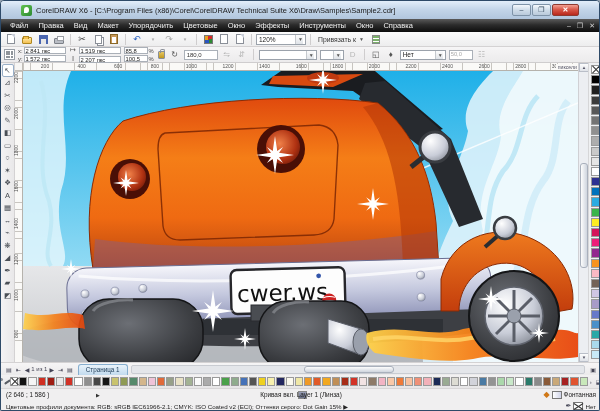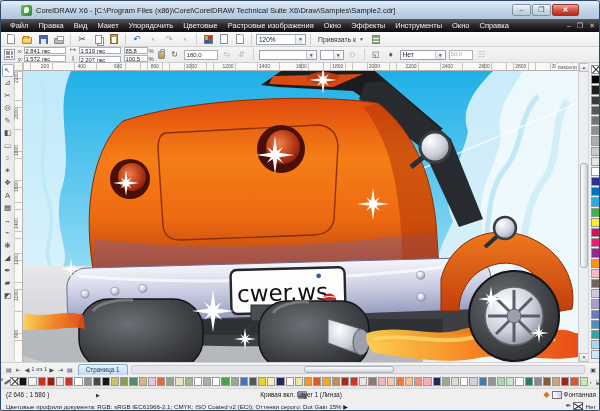--- a/index.html
+++ b/index.html
@@ -120,21 +120,20 @@
   </div>
 
   <div class="menubar">
     <span id="menu-items" style="display:flex;">
         <span class="menu-item">Файл</span>
         <span class="menu-item">Правка</span>
         <span class="menu-item">Вид</span>
         <span class="menu-item">Макет</span>
         <span class="menu-item">Упорядочить</span>
         <span class="menu-item">Цветовые</span>
-        <span class="menu-item">Растровые изображения</span>
         <span class="menu-item">Окно</span>
         <span class="menu-item">Эффекты</span>
         <span class="menu-item">Инструменты</span>
         <span class="menu-item">Окно</span>
         <span class="menu-item">Справка</span>
       </span>
     <span class="doc-controls">
       <span>–</span>
       <span>❐</span>
       <span>✕</span>

